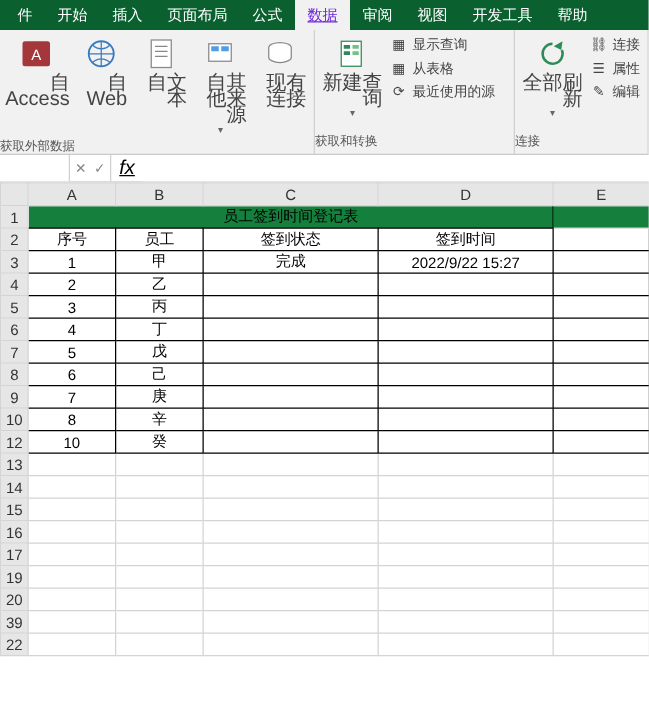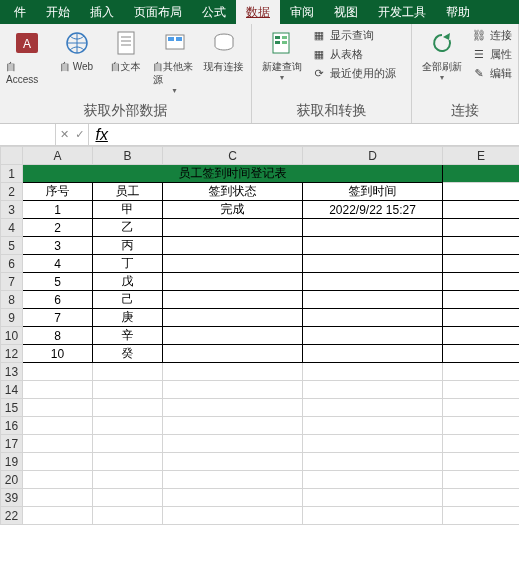--- a/index.html
+++ b/index.html
@@ -1,29 +1,29 @@
 <!DOCTYPE html>
 <html><head>
 <meta charset="utf-8">
 <style>
   * { box-sizing: border-box; margin: 0; padding: 0; font-family: "Microsoft YaHei", "SimSun", Arial, sans-serif; }
   body { width: 519px; height: 562px; background: #fff; overflow: hidden; font-size: 12px; }
 
   .tabs { display: flex; background: #0b6030; color: #fff; height: 24px; align-items: stretch; padding-left: 4px; }
   .tabs .tab { padding: 4px 10px 0 10px; font-size: 12px; cursor: pointer; }
-  .tabs .tab.active { background: #f1f1f1; color: #7f1d1d; text-decoration: underline; }
+  .tabs .tab.active { background: #f1f1f1; color: #6d28d9; text-decoration: underline; }
 
   .ribbon { display: flex; background: #f1f1f1; border-bottom: 1px solid #c9c9c9; height: 100px; }
   .group { display: flex; flex-direction: column; border-right: 1px solid #d0d0d0; }
   .group-content { flex: 1; display: flex; align-items: flex-start; padding: 4px 6px 0 6px; gap: 6px; }
-  .group-label { text-align: center; font-size: 14px; color: #555; padding: 2px 0 3px 0; }
+  .group-label { font-size: 10px; color: #555; padding: 2px 0 3px 0; }
 
   .big-btn { display: flex; flex-direction: column; align-items: center; width: 48px; cursor: pointer; }
   .big-btn .ico { width: 30px; height: 30px; display: flex; align-items: center; justify-content: center; margin-bottom: 2px; }
-  .big-btn .lbl { font-size: 10px; color: #444; text-align: left; line-height: 13px; }
+  .big-btn .lbl { font-size: 16px; color: #444; text-align: right; line-height: 13px; }
   .big-btn .drop { font-size: 8px; color: #666; }
 
   .small-list { display: flex; flex-direction: column; gap: 4px; }
   .small-item { display: flex; align-items: center; gap: 4px; font-size: 11px; color: #444; cursor: pointer; white-space: nowrap; }
   .small-item .sico { width: 14px; height: 14px; display:flex; align-items:center; justify-content:center; }
 
   .fx-bar { display: flex; align-items: center; height: 22px; border-bottom: 1px solid #d0d0d0; background: #fff; }
   .namebox { width: 56px; border-right: 1px solid #d0d0d0; height: 100%; display:flex; align-items:center; padding:0 4px; font-size: 12px; background:#fff; }
   .fx-ctrl { display:flex; align-items:center; padding:0 4px; gap:6px; color:#888; border-right:1px solid #d0d0d0; height:100%; }
   .fx-ctrl span { font-size: 11px; cursor:pointer; }

